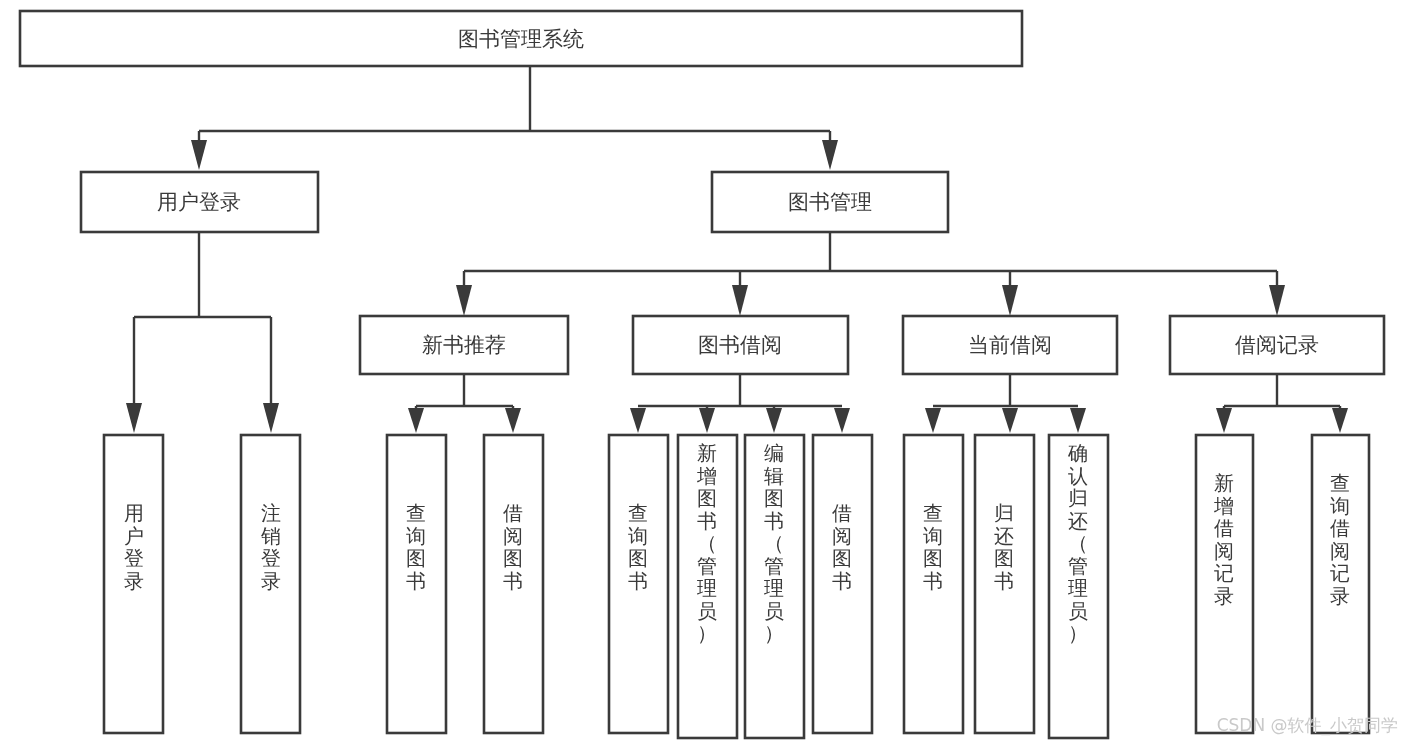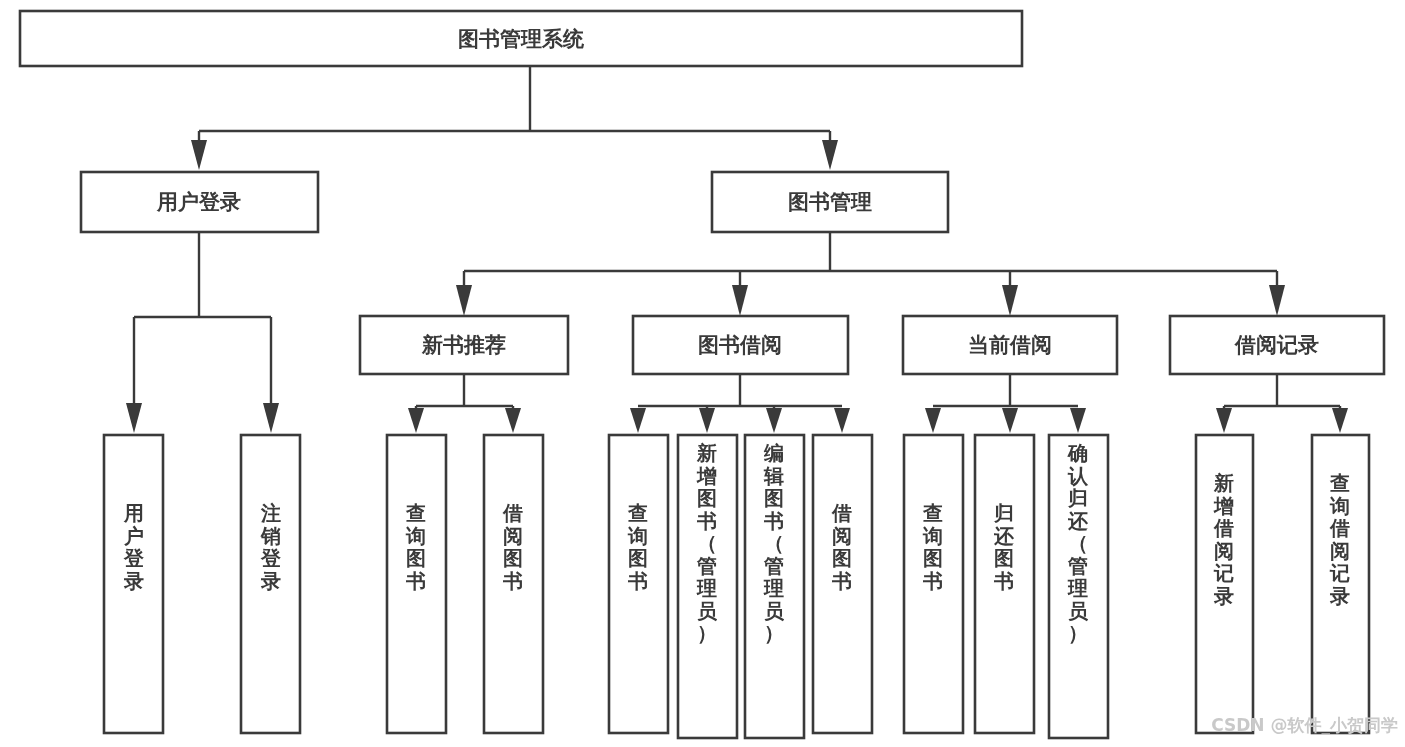--- a/index.html
+++ b/index.html
@@ -10,21 +10,20 @@
   }
   body {
     font-family: "DejaVu Sans", "Liberation Sans", sans-serif;
   }
   #diagram-root {
     position: relative;
     width: 1405px;
     height: 747px;
     background: #ffffff;
     overflow: hidden;
-    font-weight: bold;
   }
   svg.tree {
     display: block;
     width: 1405px;
     height: 747px;
   }
   .node-box {
     fill: #ffffff;
     stroke: #3a3a3a;
     stroke-width: 2.6;

